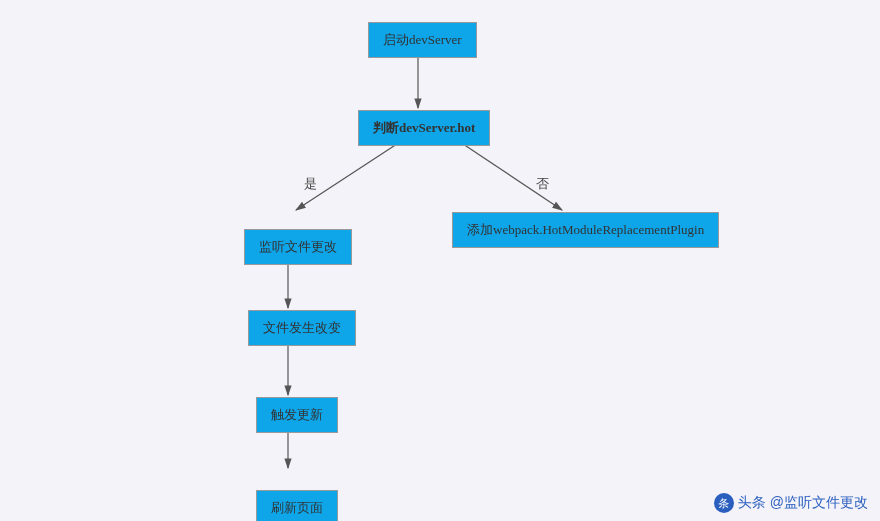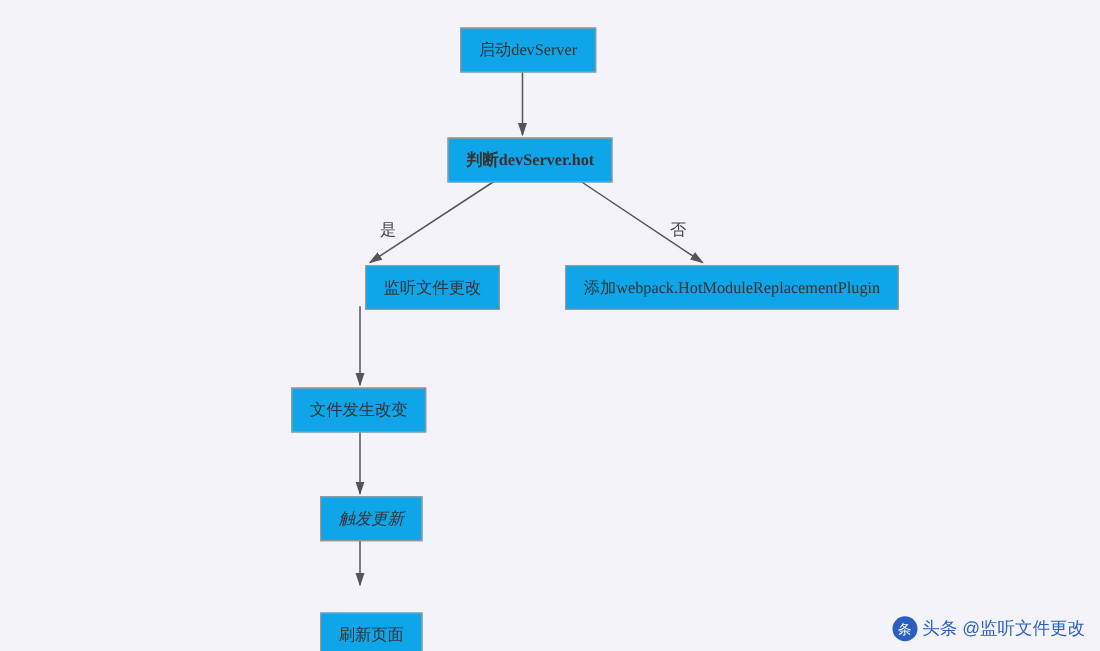--- a/index.html
+++ b/index.html
@@ -80,33 +80,33 @@
   <span>启动devServer</span>
 </div>
 
 <div class="node" style="left:358px; top:110px;font-weight:bold;">
   <span>判断devServer.hot</span>
 </div>
 
 <div class="edge-label" style="left:304px; top:175px;">是</div>
 <div class="edge-label" style="left:536px; top:175px;">否</div>
 
-<div class="node" style="left:244px; top:212px;margin-left:48px;">
+<div class="node" style="left:244px; top:229px;">
   <span>监听文件更改</span>
 </div>
 
 <div class="node" style="left:452px; top:212px;">
   <span>添加webpack.HotModuleReplacementPlugin</span>
 </div>
 
-<div class="node" style="left:233px; top:310px;">
+<div class="node" style="left:248px; top:310px;">
   <span>文件发生改变</span>
 </div>
 
-<div class="node" style="left:256px; top:397px;font-style:italic;">
+<div class="node" style="left:256px; top:397px;">
   <span>触发更新</span>
 </div>
 
 <div class="node" style="left:256px; top:470px;margin-top:20px;">
   <span>刷新页面</span>
 </div>
 
 <div class="watermark">
   <span class="wm-icon">条</span>
   <span>头条</span>

